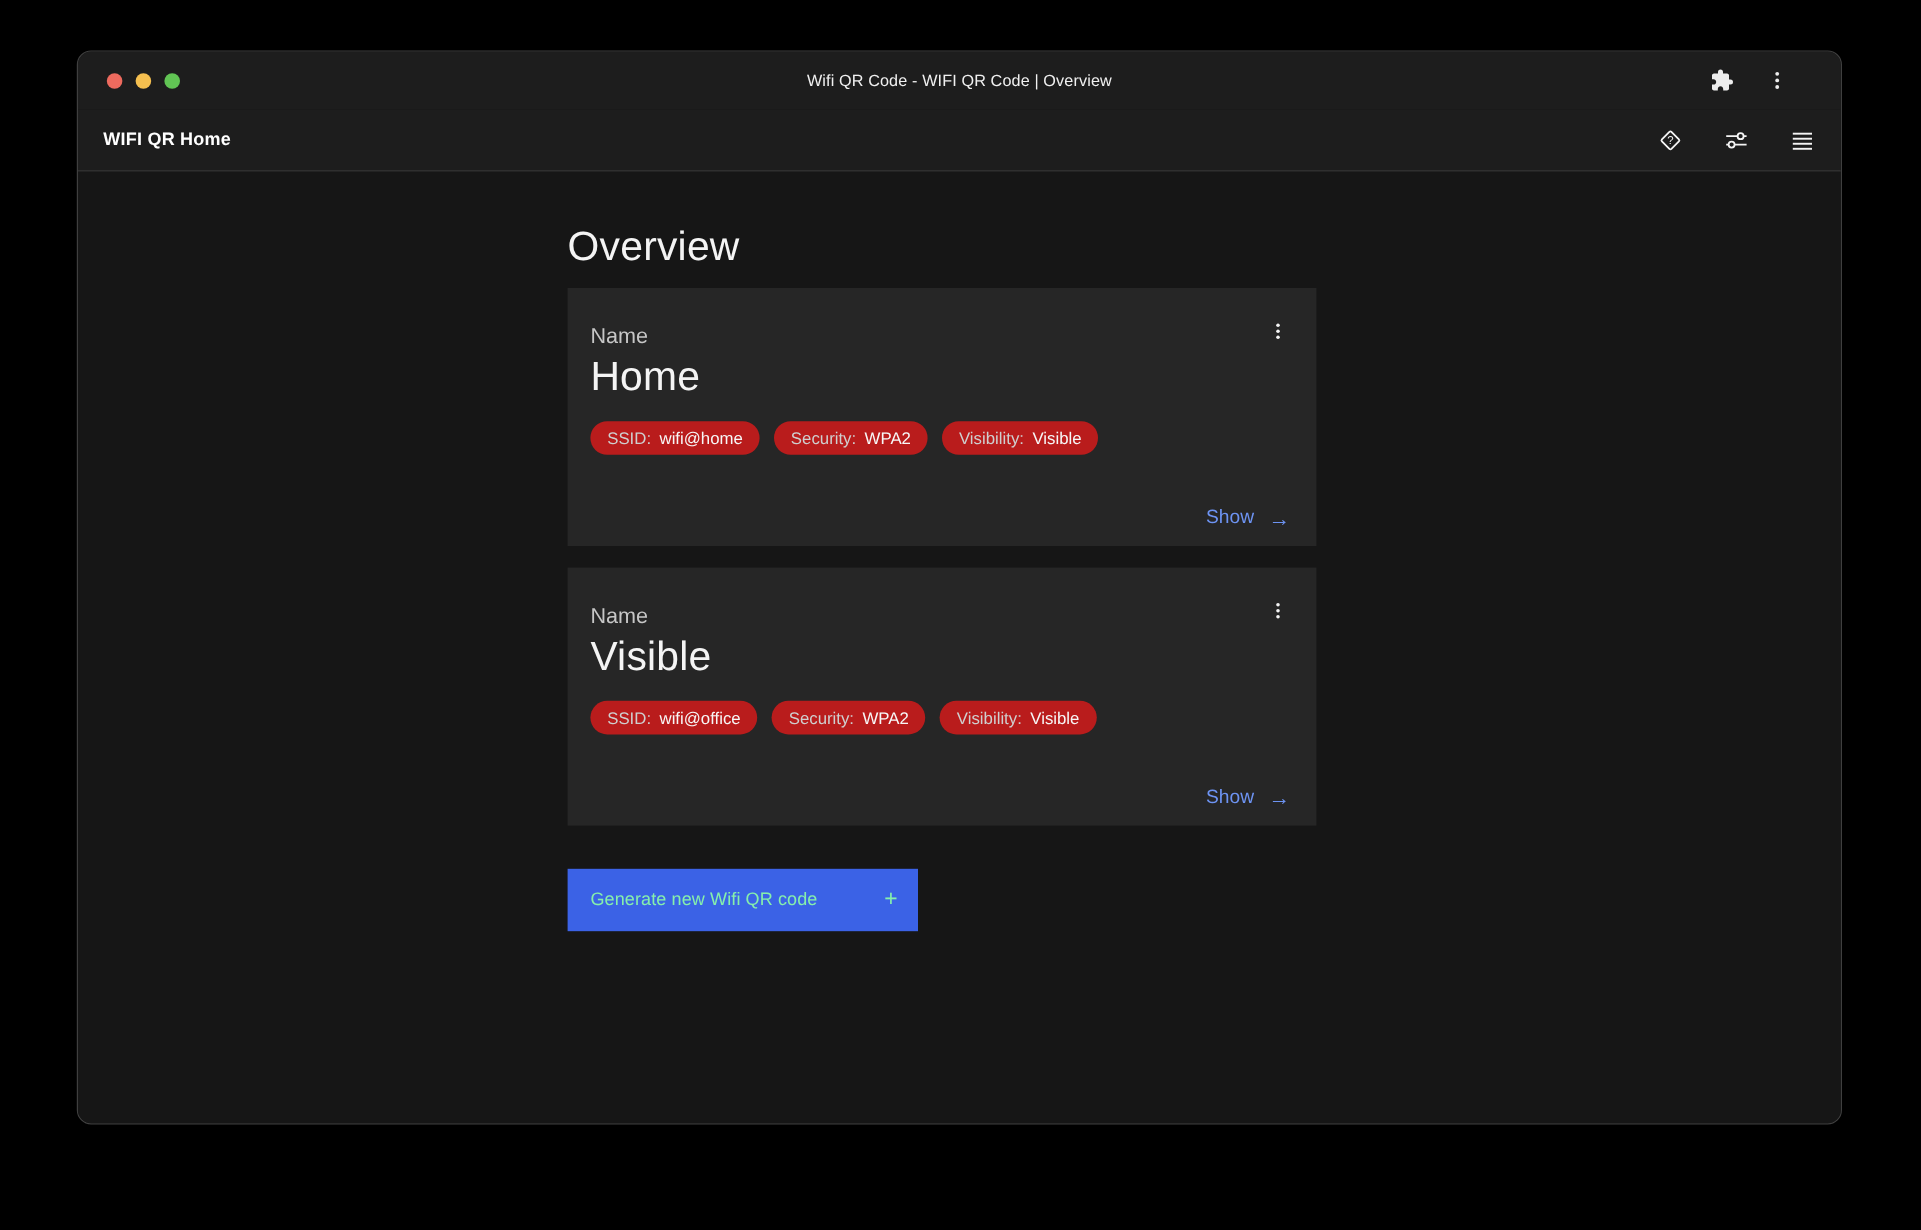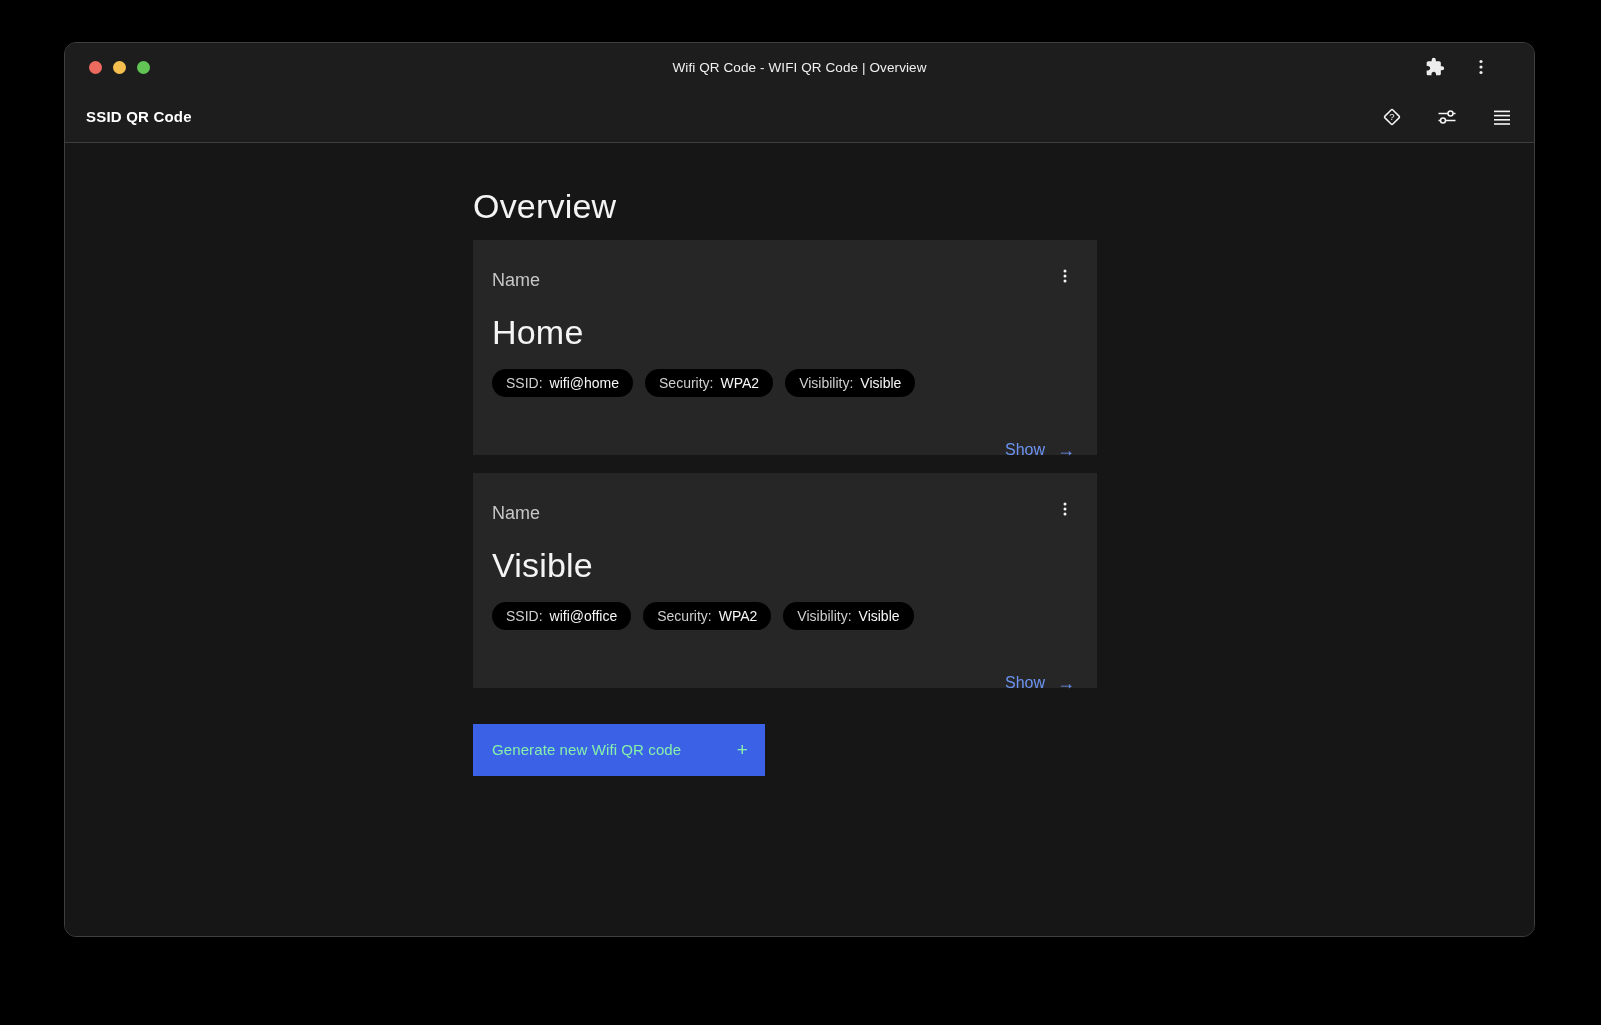--- a/index.html
+++ b/index.html
@@ -44,24 +44,24 @@
     margin-bottom: 12px; letter-spacing: .2px; }
 
   .card {
     width: 624px; height: 215px; background: #262626; margin-bottom: 18px;
     padding: 30px 22px 22px 19px; display: flex; flex-direction: column;
   }
   .card-top { display: flex; justify-content: space-between; align-items: flex-start; }
   .field-label { color: #c6c6c6; font-size: 18px; }
   .kebab { cursor: pointer; margin-top: -2px; margin-right: 2px; }
   h2.network-name { color: #f4f4f4; font-size: 34px; font-weight: 300; line-height: 1.15;
-    margin-top: 22px; letter-spacing: .2px; }
+    margin-top: 4px; letter-spacing: .2px; }
   .tags { display: flex; gap: 12px; margin-top: 17px; }
   .tag {
-    background: #000000; border-radius: 15px; height: 28px;
+    background: #b91c1c; border-radius: 15px; height: 28px;
     display: inline-flex; align-items: center; padding: 0 14px;
     font-size: 14px; white-space: nowrap;
   }
   .tag-label { color: #cfcfcf; margin-right: 7px; }
   .tag-value { color: #f7f7f7; }
   .show-row { margin-top: auto; display: flex; justify-content: flex-end; }
   .show-link { color: #6d93f2; font-size: 16px; display: inline-flex; align-items: center;
     gap: 12px; cursor: pointer; text-decoration: none; margin-top: 44px; }
   .show-link .arrow { font-size: 18px; line-height: 1; }
 
@@ -95,21 +95,21 @@
         <svg width="18" height="18" viewBox="0 0 18 18" fill="#ededed">
           <circle cx="9" cy="3.5" r="1.6"></circle>
             <circle cx="9" cy="9" r="1.6"></circle>
             <circle cx="9" cy="14.5" r="1.6"></circle>
         </svg>
       </span>
     </div>
   </div>
 
   <div class="appheader">
-    <div class="app-name">SSID QR Code</div>
+    <div class="app-name">WIFI QR Home</div>
     <div class="header-icons">
       <span class="h-icon">
         <svg width="22" height="22" viewBox="0 0 22 22">
           <rect x="5.4" y="5.4" width="11.2" height="11.2" rx="1.2" fill="none" stroke="#f4f4f4" stroke-width="1.5" transform="rotate(45 11 11)"></rect>
           <text x="11" y="14.4" text-anchor="middle" font-size="9.5" fill="#f4f4f4" font-family="Liberation Sans, sans-serif">?</text>
         </svg>
       </span>
       <span class="h-icon">
         <svg width="22" height="22" viewBox="0 0 22 22" stroke="#f4f4f4" stroke-width="1.5" fill="none">
           <line x1="2.5" y1="7.5" x2="19.5" y2="7.5"></line>

